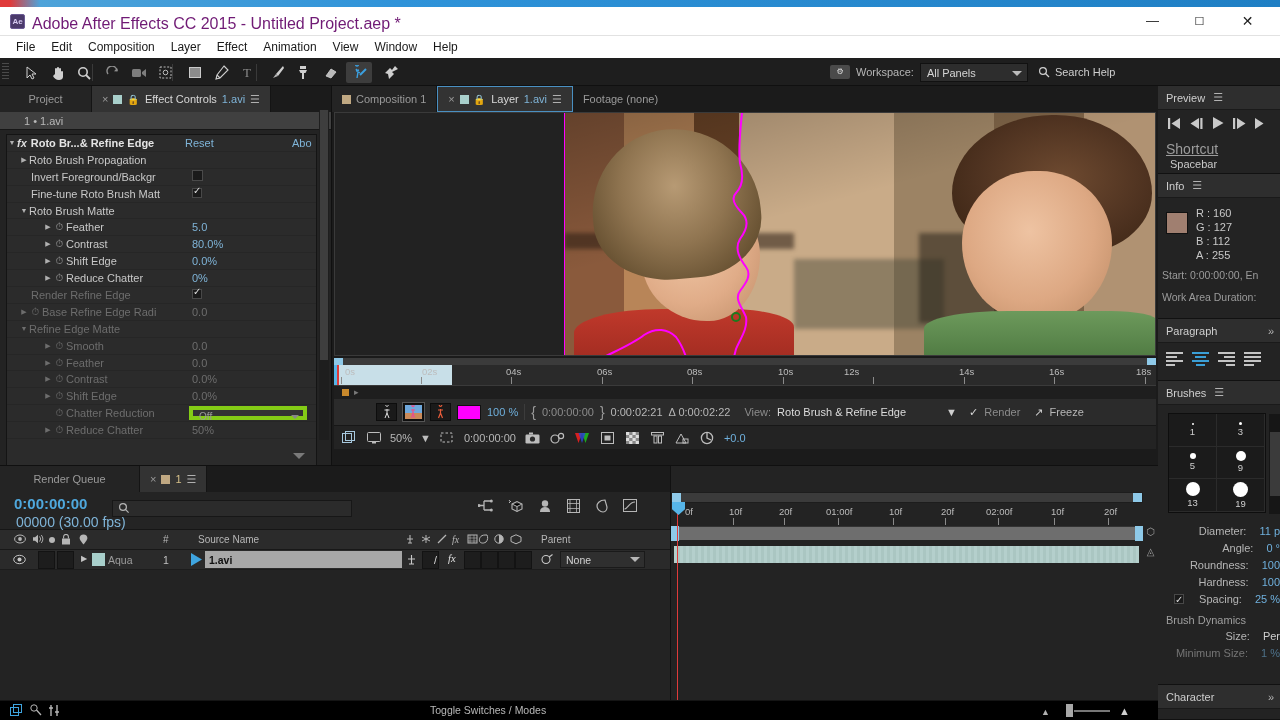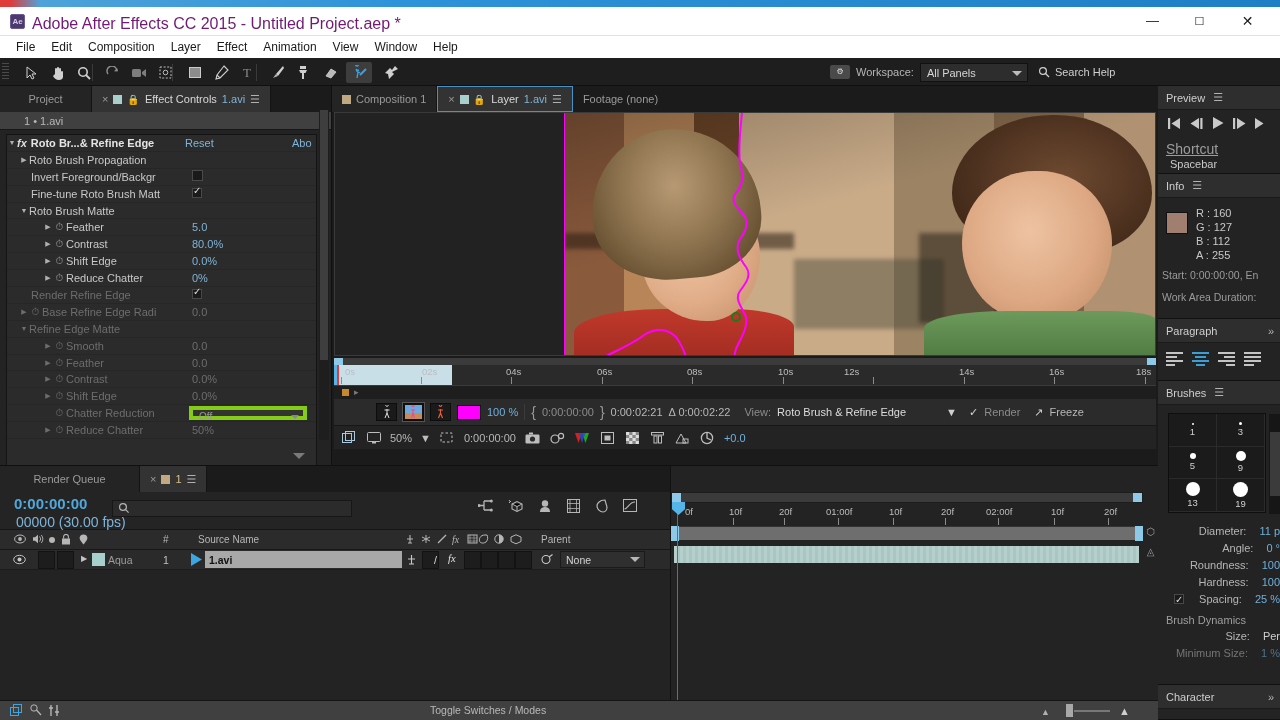--- a/index.html
+++ b/index.html
@@ -227,21 +227,21 @@
      border: 1px solid #1d1d1d; }
   .tl-scroll .e { position: absolute; top: 0; width: 9px; height: 9px; background: #8ec9e8; }
   .tl-ruler { position: absolute; left: 0; top: 38px; width: 472px; height: 24px; background: #232323; }
   .tl-work { position: absolute; left: 0; top: 60px; width: 472px; height: 14px; background: #6e6e6e;
      border-top: 1px solid #333; }
   .tl-layerbar { position: absolute; left: 3px; top: 80px; width: 465px; height: 17px;
      background: repeating-linear-gradient(90deg,#b4cfcc 0 3px,#aac6c2 3px 6px); }
   .cti { position: absolute; top: 38px; width: 1px; height: 217px; background: #e03a3a; }
   .cti-head { position: absolute; top: 36px; width: 13px; height: 13px; margin-left: -6px;
      background: #56b5e8; clip-path: polygon(0 0,100% 0,100% 55%,50% 100%,0 55%); }
-  .tl-statusbar { position: absolute; left: 0; bottom: 0; width: 1158px; height: 20px; background: #404040;
+  .tl-statusbar { position: absolute; left: 0; bottom: 0; width: 1158px; height: 20px; background: #000000;
      border-top: 1px solid #141414; }
   .tsw { position: absolute; left: 430px; top: 3px; font-size: 10.5px; color: #b8b8b8; }
   .hamb::before { content: "\2630"; }
 </style>
 </head>
 <body>
 
 <div class="app">
 
   <div class="titlebar">

